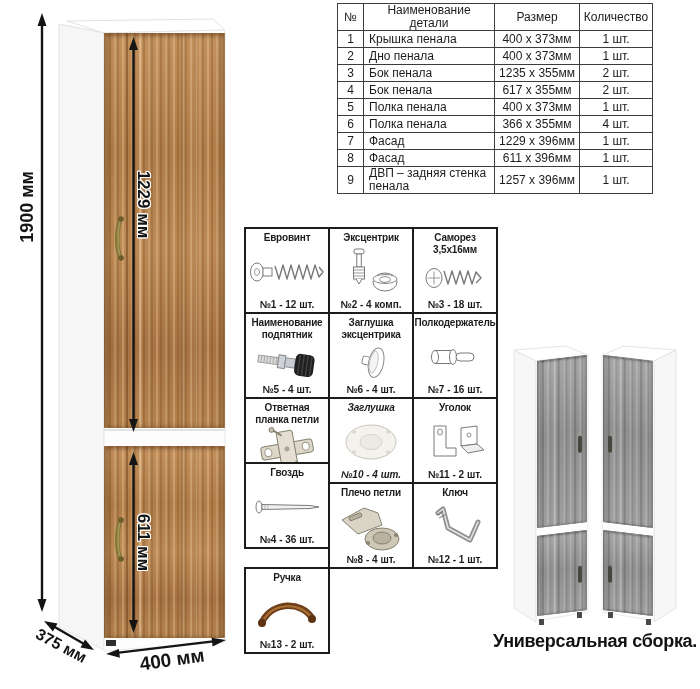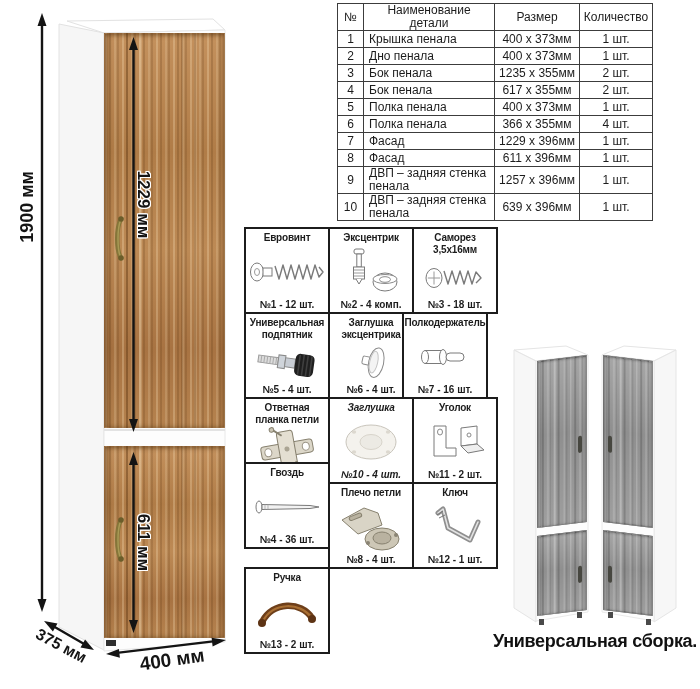--- a/index.html
+++ b/index.html
@@ -222,26 +222,20 @@
           <td class="nm">Фасад</td>
           <td>611 х 396мм</td>
           <td>1 шт.</td>
         </tr>
       <tr class="tall">
           <td>9</td>
           <td class="nm">ДВП – задняя стенка пенала</td>
           <td>1257 х 396мм</td>
           <td>1 шт.</td>
         </tr>
-      <tr class="tall">
-          <td>10</td>
-          <td class="nm">ДВП – задняя стенка пенала</td>
-          <td>639 х 396мм</td>
-          <td>1 шт.</td>
-        </tr>
     </tbody>
   </table>
 
   <div>
 
     <div class="hw-cell" style="left:244px;top:227px;">
       <div class="hw-title">Евровинт</div>
       <div class="hw-ico">
         <svg width="78" height="32" viewBox="0 0 78 32">
           <ellipse cx="9" cy="16" rx="6.5" ry="9" fill="#fff" stroke="#7a7a7a"></ellipse>
@@ -276,21 +270,21 @@
         <svg width="64" height="34" viewBox="0 0 64 34">
           <ellipse cx="11" cy="17" rx="8" ry="9.5" fill="#fff" stroke="#7a7a7a"></ellipse>
           <path d="M11 10.5 v13 M4.8 17 h12.4" stroke="#9a9a9a" fill="none"></path>
           <path d="M21 10 L25 23 L29 10 L33 23 L37 10 L41 23 L45 10 L49 23 L53 11 L58 17 L53 22" fill="none" stroke="#7a7a7a" stroke-width="1.4" stroke-linejoin="round"></path>
         </svg>
       </div>
       <div class="hw-qty">№3 - 18 шт.</div>
     </div>
 
     <div class="hw-cell" style="left:244px;top:312px;">
-      <div class="hw-title">Универсальная подпятник</div>
+      <div class="hw-title">Наименование подпятник</div>
       <div class="hw-ico">
         <svg width="66" height="40" viewBox="0 0 66 40">
           <g transform="rotate(8 33 20)">
             <rect x="4" y="16" width="20" height="7" fill="#dcdcdc" stroke="#9a9a9a"></rect>
             <path d="M7 16 v7 M10 16 v7 M13 16 v7 M16 16 v7 M19 16 v7 M22 16 v7" stroke="#aaa" stroke-width="1"></path>
             <rect x="24" y="13" width="7" height="13" fill="#cfd4da" stroke="#8a8a8a"></rect>
             <rect x="31" y="15" width="10" height="9" fill="#c8cdd4" stroke="#8a8a8a"></rect>
             <rect x="41" y="9" width="19" height="22" rx="5" fill="#1f1f1f"></rect>
             <path d="M45 10 v20 M49 9.5 v21 M53 9.5 v21 M57 10 v20" stroke="#3f3f3f" stroke-width="1.6"></path>
           </g>
@@ -306,21 +300,21 @@
           <g transform="rotate(12 30 22)">
             <rect x="19" y="17" width="10" height="8" rx="1.5" fill="#fff" stroke="#8a8a8a"></rect>
             <ellipse cx="33" cy="21" rx="7.5" ry="15" fill="#fff" stroke="#8a8a8a"></ellipse>
             <ellipse cx="30.5" cy="21" rx="4" ry="11" fill="#f4f4f4" stroke="#c4c4c4"></ellipse>
           </g>
         </svg>
       </div>
       <div class="hw-qty">№6 - 4 шт.</div>
     </div>
 
-    <div class="hw-cell" style="left:402px;top:312px;">
+    <div class="hw-cell" style="left:412px;top:312px;">
       <div class="hw-title">Полкодержатель</div>
       <div class="hw-ico">
         <svg width="58" height="26" viewBox="0 0 58 26">
           <ellipse cx="9" cy="13" rx="3.5" ry="6.5" fill="#fff" stroke="#7a7a7a"></ellipse>
           <path d="M9 6.5 h17 M9 19.5 h17" stroke="#7a7a7a" fill="none"></path>
           <ellipse cx="27" cy="13" rx="3.5" ry="7.5" fill="#fff" stroke="#7a7a7a"></ellipse>
           <rect x="30" y="9" width="18" height="8" rx="4" fill="#fff" stroke="#7a7a7a"></rect>
         </svg>
       </div>
       <div class="hw-qty">№7 - 16 шт.</div>

